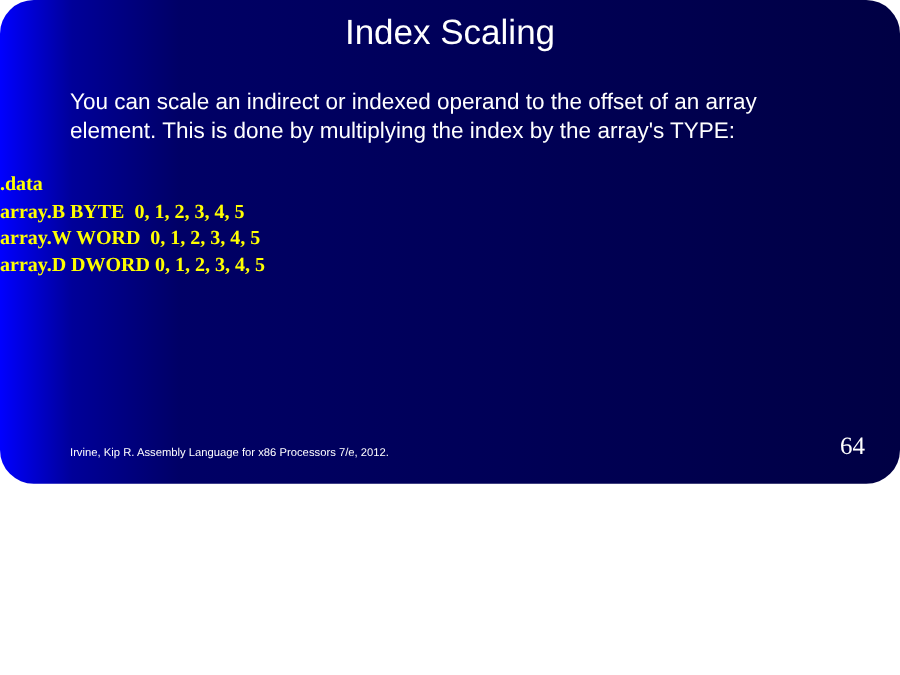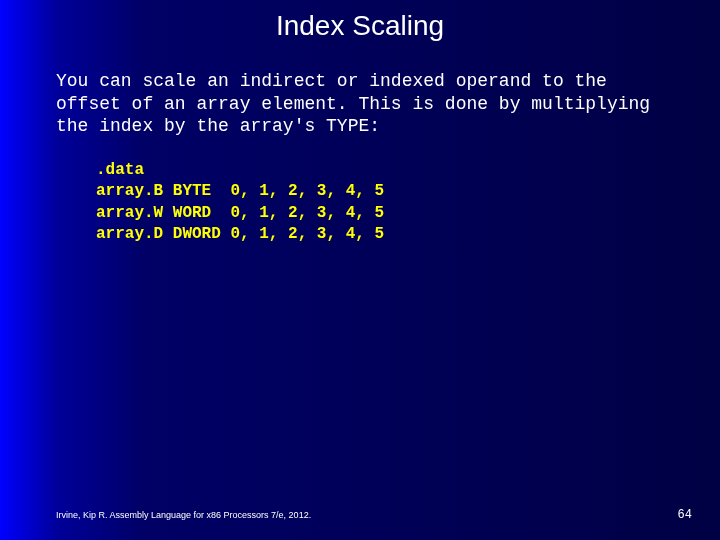--- a/index.html
+++ b/index.html
@@ -4,65 +4,65 @@
 <style>
   html, body {
     margin: 0;
     padding: 0;
     width: 720px;
     height: 540px;
     overflow: hidden;
   }
   .slide {
     width: 720px;
-    height: 540px;
+    height: 387px;
     background: linear-gradient(to right, #0000ff 0%, #000099 8%, #000066 20%, #000044 100%);
     position: relative;
     box-sizing: border-box;
+    border-radius: 27px;
   }
   .title {
     color: #ffffff;
     font-family: Arial, Helvetica, sans-serif;
     font-size: 28px;
     text-align: center;
     padding-top: 10px;
     padding-bottom: 8px;
   }
   .body-text {
     color: #ffffff;
-    font-family: Liberation Mono, monospace;
+    font-family: Liberation Sans, sans-serif;
     font-size: 18px;
     line-height: 1.25;
     margin: 20px 48px 0 56px;
   }
   .code-block {
     color: #ffff00;
-    font-family: Liberation Mono, monospace;
+    font-family: Liberation Serif, serif;
     font-weight: bold;
     font-size: 16px;
     white-space: pre;
-    margin-left: 96px;
     margin-top: 22px;
     line-height: 1.35;
   }
   .footer-cite {
     position: absolute;
     left: 56px;
     bottom: 20px;
     color: #ffffff;
     font-family: Arial, Helvetica, sans-serif;
     font-size: 9px;
   }
   .page-num {
     position: absolute;
     right: 28px;
     bottom: 18px;
     color: #ffffff;
-    font-family: Liberation Mono, monospace;
-    font-size: 12px;
+    font-family: Liberation Serif, serif;
+    font-size: 20px;
   }
 </style>
 </head>
 <body>
 
 <div class="slide">
   <div class="title">Index Scaling</div>
   <div class="body-text">You can scale an indirect or indexed operand to the offset of an array element. This is done by multiplying the index by the array's TYPE:</div>
   <div class="code-block">.data
 array.B BYTE  0, 1, 2, 3, 4, 5

